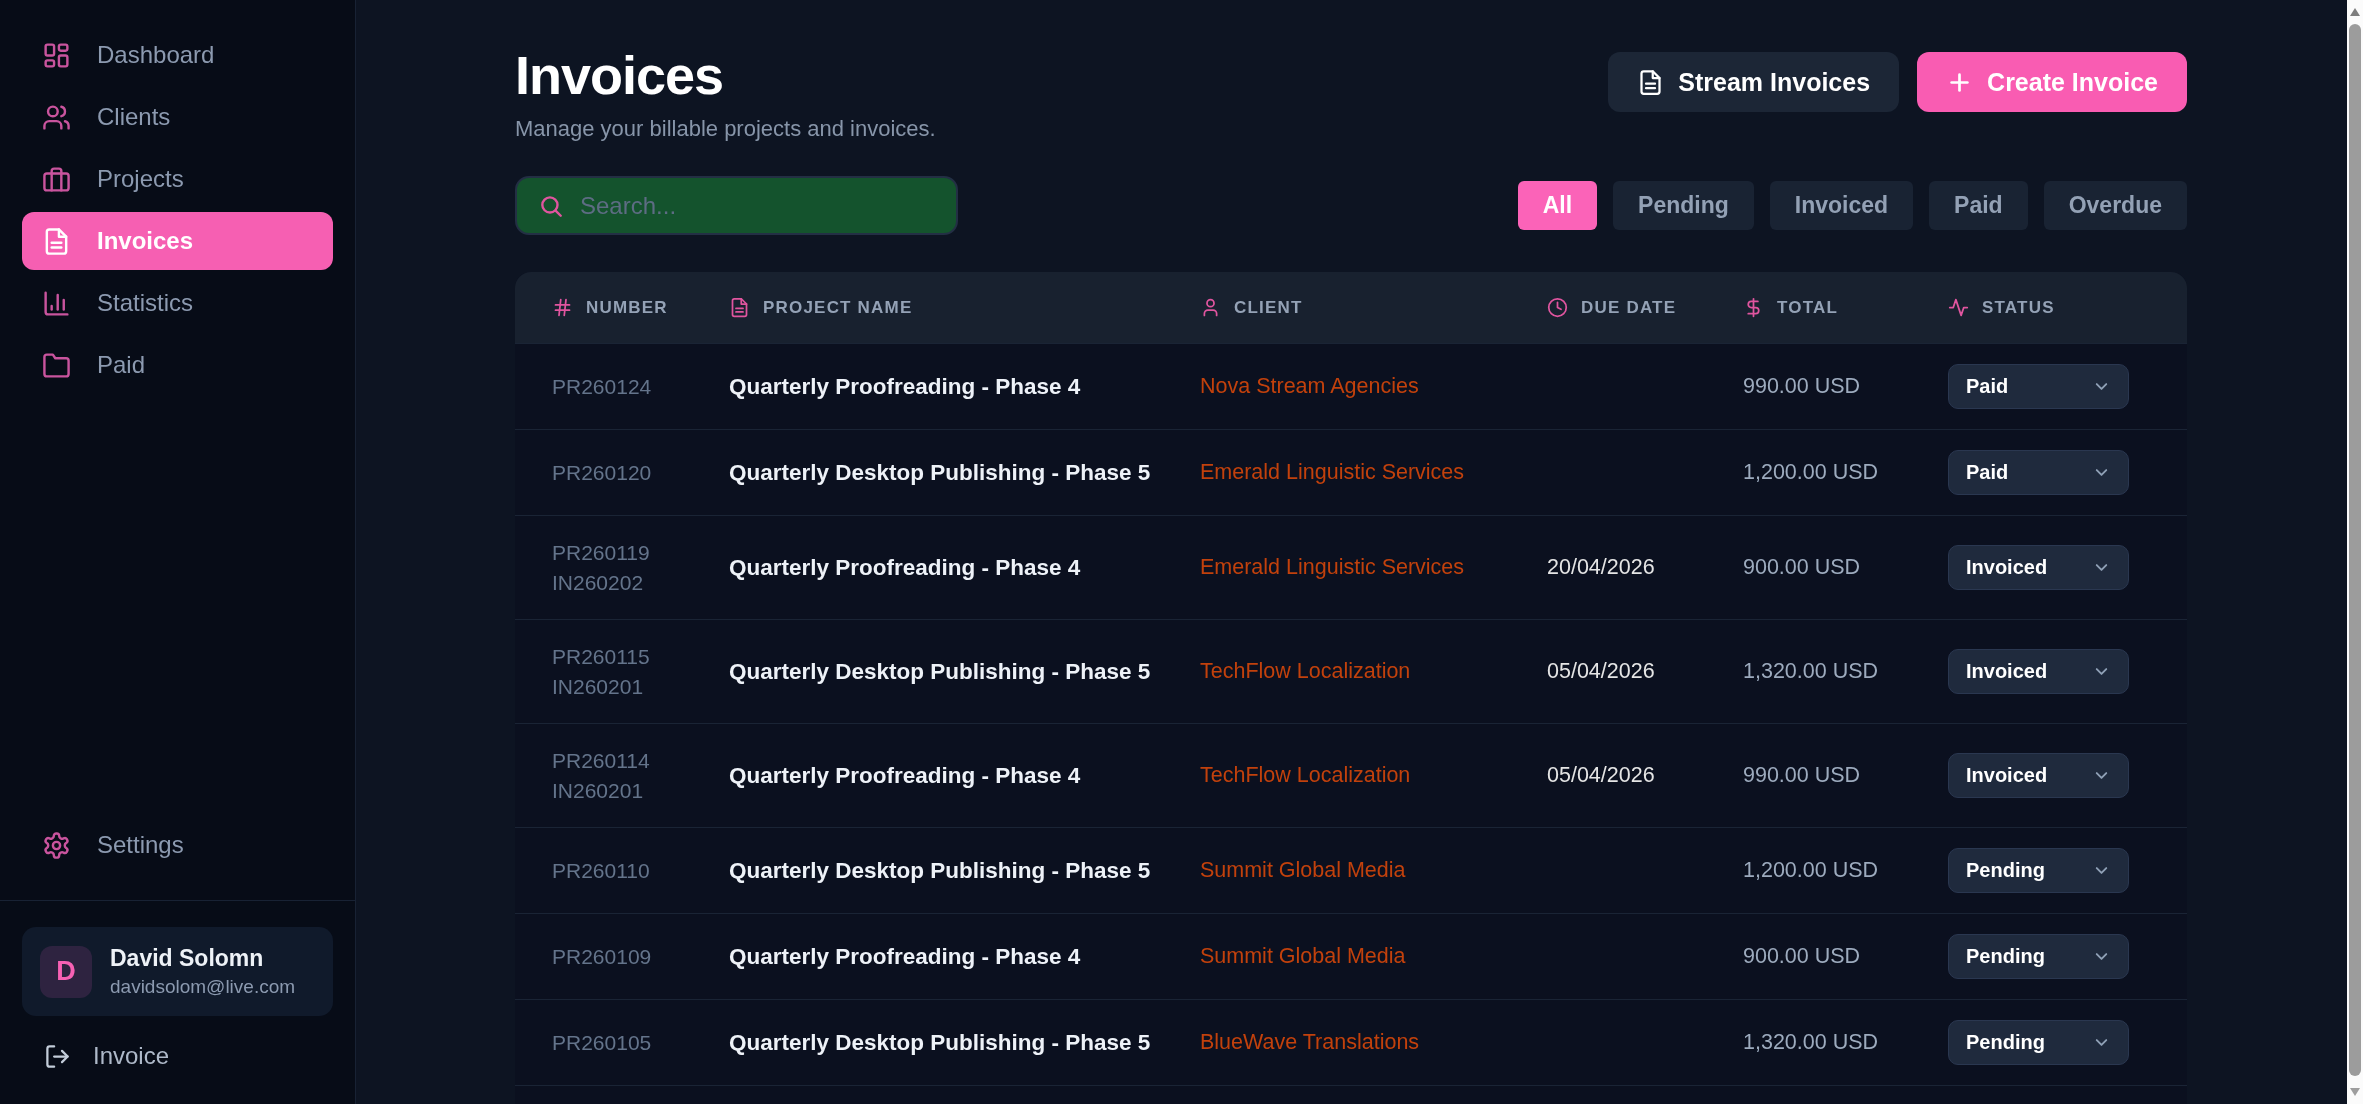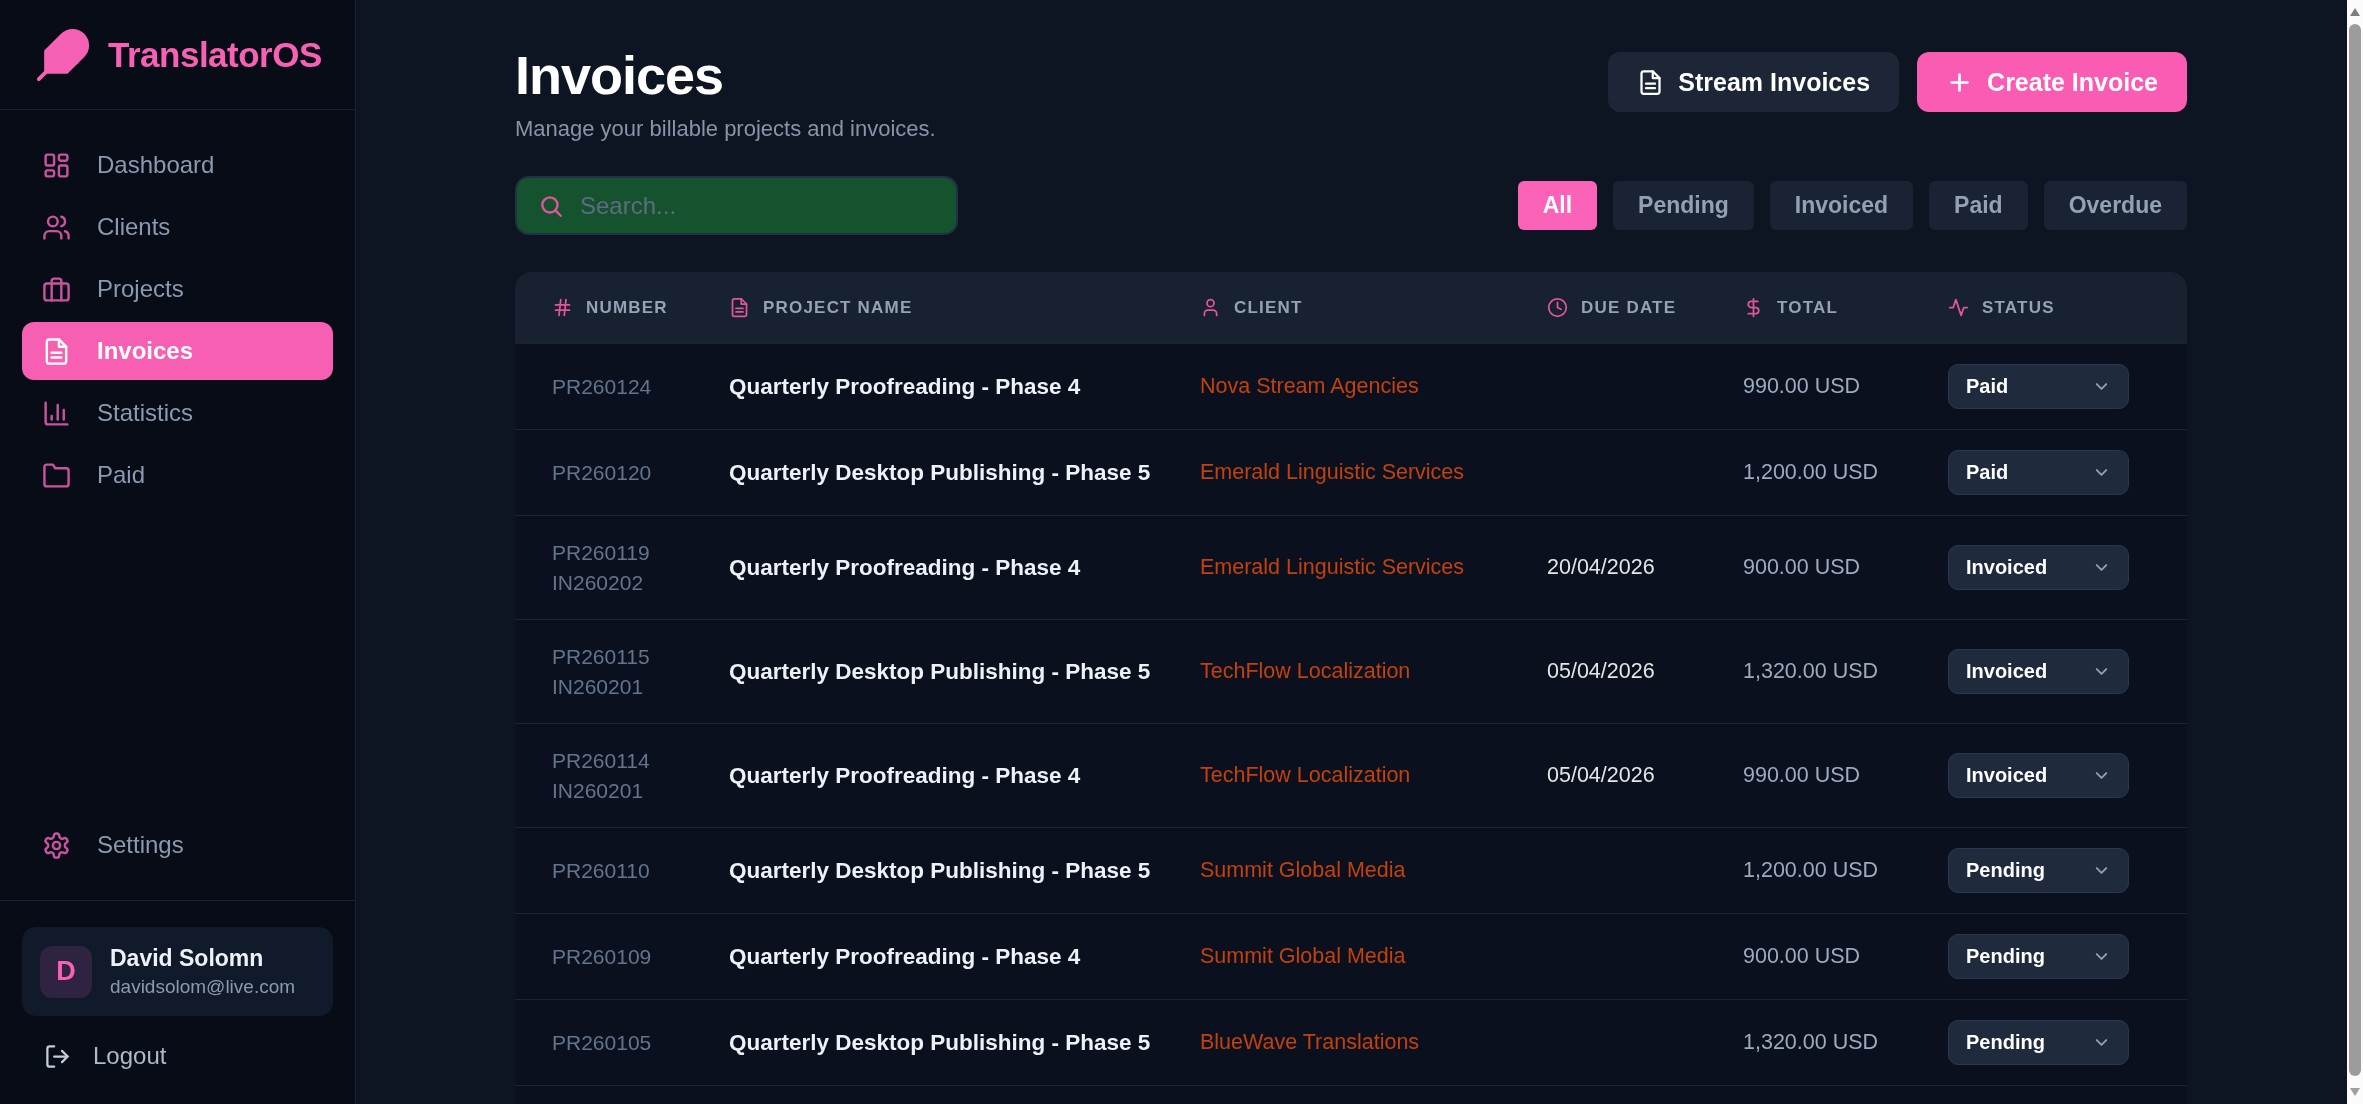--- a/index.html
+++ b/index.html
@@ -141,30 +141,20 @@
   .sb-down { bottom:8px; border-top:8px solid #9e9e9e; }
   .sb-thumb {
     position:absolute; left:2px; width:12px; top:24px; bottom:28px;
     background:#9c9c9c; border-radius:7px;
   }
 </style>
 </head>
 <body>
 
 <aside class="sidebar">
-  <div class="logo-row">
-    <span class="logo-icon ico">
-      <svg viewBox="0 0 24 24" fill="currentColor" stroke="currentColor" stroke-width="1.6" stroke-linecap="round" stroke-linejoin="round">
-        <path d="M20.24 12.24a6 6 0 0 0-8.49-8.49L5 10.5V19h8.5z"></path>
-        <line x1="16" y1="8" x2="2" y2="22" fill="none"></line>
-        <line x1="17.5" y1="15" x2="9" y2="15" fill="none"></line>
-      </svg>
-    </span>
-    <span class="logo-text">TranslatorOS</span>
-  </div>
 
   <nav class="nav">
     <div class="nav-item">
       <span class="ico">
         <svg viewBox="0 0 24 24" fill="none" stroke="currentColor" stroke-width="2" stroke-linecap="round" stroke-linejoin="round">
           <rect x="3" y="3" width="7" height="9" rx="1.5"></rect>
             <rect x="14" y="3" width="7" height="5" rx="1.5"></rect>
           <rect x="14" y="12" width="7" height="9" rx="1.5"></rect>
             <rect x="3" y="16" width="7" height="5" rx="1.5"></rect>
         </svg>
@@ -244,21 +234,21 @@
       </div>
     </div>
     <div class="logout-row">
       <span class="ico">
         <svg viewBox="0 0 24 24" fill="none" stroke="currentColor" stroke-width="2" stroke-linecap="round" stroke-linejoin="round">
           <path d="M9 21H5a2 2 0 0 1-2-2V5a2 2 0 0 1 2-2h4"></path>
             <polyline points="16 17 21 12 16 7"></polyline>
             <line x1="21" y1="12" x2="9" y2="12"></line>
         </svg>
       </span>
-      <span>Logout</span>
+      <span>Invoice</span>
     </div>
   </div>
 </aside>
 
 <main class="main">
   <div class="header-row">
     <div>
       <h1 class="page-title">Invoices</h1>
       <div class="page-subtitle">Manage your billable projects and invoices.</div>
     </div>

